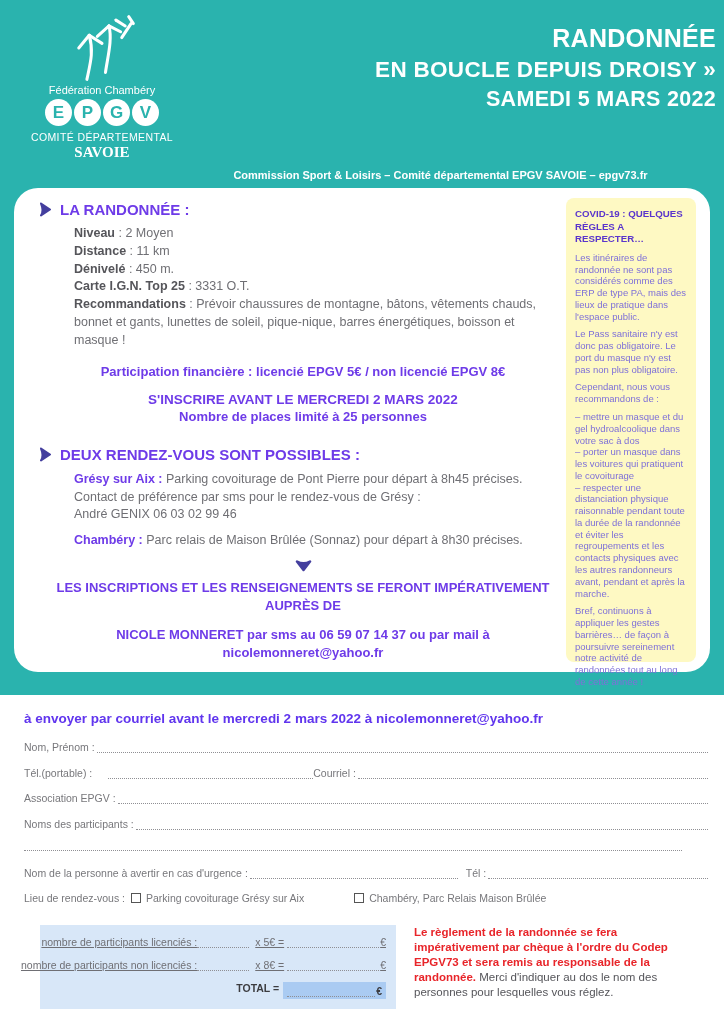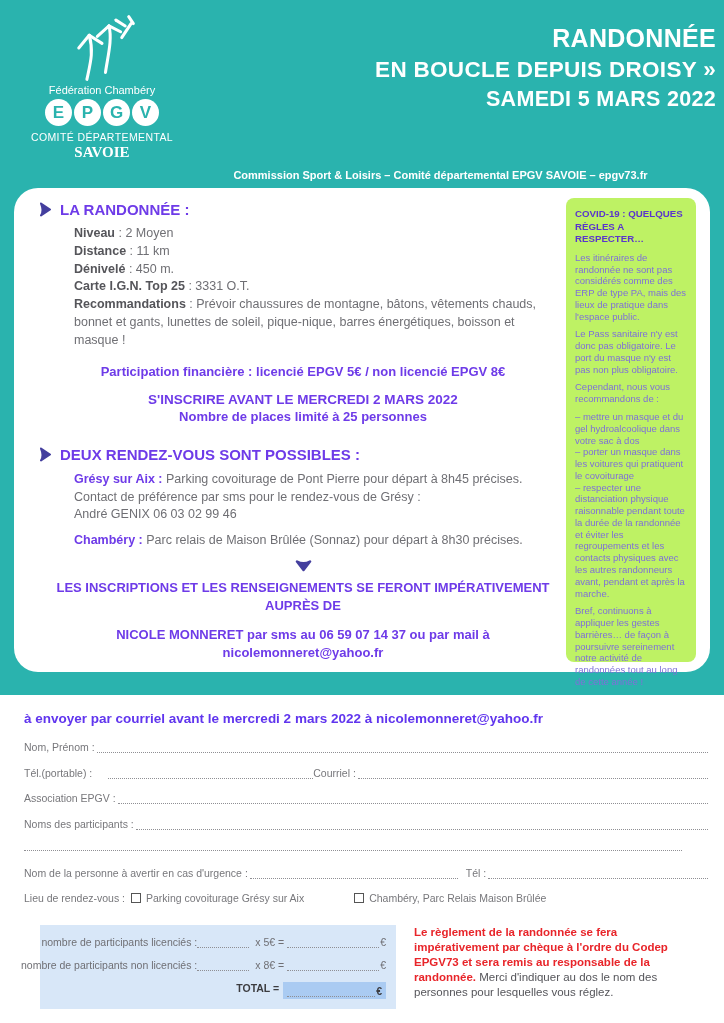--- a/index.html
+++ b/index.html
@@ -51,21 +51,21 @@
   .deadline { text-align:center; color:#6e3be8; font-weight:bold; font-size:13.5px; margin:13px 0 0 12px; }
   .places { text-align:center; color:#6e3be8; font-weight:bold; font-size:13px; margin:2px 0 0 12px; }
   .meet-heading { margin-top:22px; font-size:14.5px; }
   .meet-block { margin:8px 0 0 34px; color:#6f6f74; font-size:12.5px; line-height:1.4; width:480px; }
   .meet-block .city { color:#6e3be8; font-weight:bold; }
   .chev-down-wrap { text-align:center; margin:10px 0 0 12px; }
   .inscriptions { text-align:center; color:#6e3be8; font-weight:bold; font-size:13px; line-height:1.35; margin:2px 0 0 12px; }
   .contact-line { text-align:center; color:#6e3be8; font-weight:bold; font-size:13px; line-height:1.35; margin:12px 0 0 12px; }
   
   .covid {
-    width:158px; margin:10px 14px 10px 4px; background:#bef264; border-radius:8px;
+    width:158px; margin:10px 14px 10px 4px; background:#fef9c3; border-radius:8px;
     padding:10px 9px; color:#7e70d8; font-size:9.5px; line-height:1.24;
   }
   .covid h3 { color:#5a35cc; font-size:9.7px; line-height:1.3; margin-bottom:6px; }
   .covid p { margin-bottom:6px; }
   .covid p.tight { margin-bottom:0; }
   
   .bulletin {
     position:absolute; left:0; top:695px; width:724px; height:328px;
     background:#fff; padding:13px 16px 0 24px;
   }
@@ -80,21 +80,21 @@
   .gap { flex:0 0 14px; }
   .checkbox {
     width:10px; height:10px; border:1.6px solid #555; display:inline-block;
     margin:0 5px -1px 6px; background:#fff;
   }
   .meeting-row { margin-top:3px; }
   .opt-gap { display:inline-block; width:44px; }
   
   .pay-wrap { display:flex; margin-top:21px; }
   .pay-box { width:356px; background:#d8e7f8; padding:11px 10px 10px 10px; color:#6f6f74; font-size:10.5px; margin-left:16px; }
-  .pay-row { display:flex; align-items:flex-end; justify-content:flex-end; margin-bottom:11px; }
+  .pay-row { display:flex; align-items:flex-end; justify-content:flex-end; margin-bottom:11px;text-decoration:underline; }
   .pay-row .plabel { white-space:nowrap; }
   .pay-mult { white-space:nowrap; padding:0 3px 0 6px; }
   .euro { padding-left:1px; }
   .total-row { display:flex; justify-content:flex-end; margin-bottom:0; }
   .total-label { font-weight:bold; color:#3c3c40; padding-right:4px; }
   .total-amt { background:#aacbf2; display:flex; align-items:flex-end; padding:3px 4px 2px 4px; }
   .total-amt .dotfill { flex:0 0 88px; }
   .pay-note { flex:1; margin-left:18px; margin-right:6px; font-size:11.5px; line-height:1.3; color:#55555a; }
   .note-red { color:#e8252a; font-weight:bold; }
 </style>

